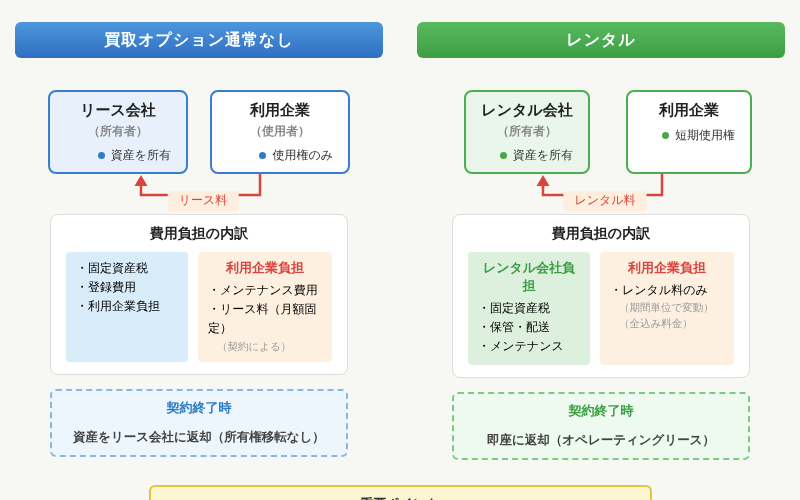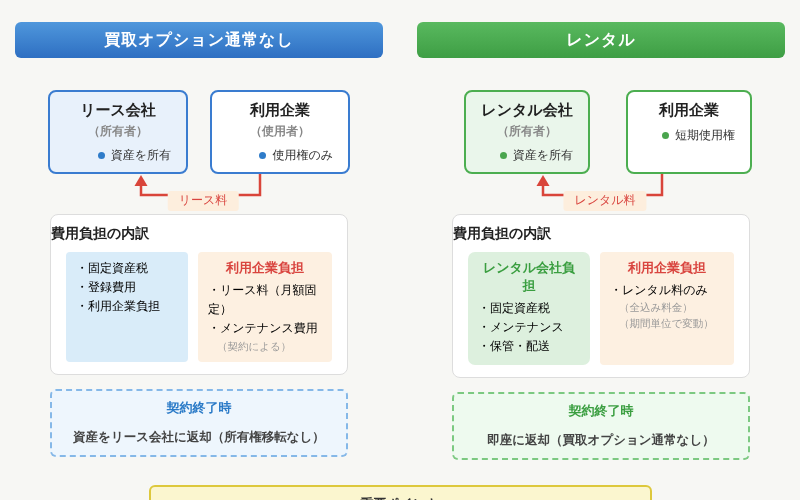--- a/index.html
+++ b/index.html
@@ -49,28 +49,28 @@
     position:absolute; left:188px; top:17px; transform:translateX(-50%);
     background:#fdeedd; color:#d9453f; font-size:12px;
     padding:2px 11px 3px; border-radius:3px; white-space:nowrap; line-height:1.25;
   }
 
   
   .cost-card {
     margin:2px 35px 0; background:#fff; border:1px solid #ddd;
     border-radius:8px; padding:10px 0 12px;
   }
-  .cost-title { text-align:left; font-size:14px; font-weight:bold; color:#222; }
+  .cost-title { text-align:center; font-size:14px; font-weight:bold; color:#222; }
   .cost-row { display:flex; gap:10px; padding:0 15px; margin-top:9px; }
   .sub-box { border-radius:4px; padding:7px 10px 8px; box-sizing:border-box; }
   .provider-sub { flex:0 0 122px; }
   .user-sub { flex:1; }
   .col-lease .provider-sub { background:#d9ecf9; }
   .col-lease .provider-sub .sb-title { color:#2a7ac7; }
-  .col-rental .provider-sub { background:#ddf0de;border-radius:7px; }
+  .col-rental .provider-sub { background:#ddf0de; }
   .col-rental .provider-sub .sb-title { color:#3a9e40; }
   .user-sub { background:#fdf0e1; }
   .user-sub .sb-title { color:#d9453f; }
   .sb-title { text-align:center; font-size:13px; font-weight:bold; margin-bottom:4px; }
   ul.items { list-style:none; margin:0; padding:0; font-size:12px; color:#000000; line-height:1.6; }
   ul.notes { list-style:none; margin:0; padding:0 0 0 9px; font-size:10.5px; color:#999; line-height:1.5; }
 
   
   .contract {
     margin:14px 35px 0; border:2px dashed; border-radius:6px;
@@ -134,22 +134,22 @@
         <div class="sub-box provider-sub">
           <ul class="items">
               <li>・固定資産税</li>
               <li>・登録費用</li>
               <li>・利用企業負担</li>
             </ul>
         </div>
         <div class="sub-box user-sub">
           <div class="sb-title">利用企業負担</div>
           <ul class="items">
+              <li>・メンテナンス費用</li>
               <li>・リース料（月額固定）</li>
-              <li>・メンテナンス費用</li>
             </ul>
           <ul class="notes">
               <li>（契約による）</li>
             </ul>
         </div>
       </div>
     </div>
 
     <div class="contract">
       <div class="c-title">契約終了時</div>
@@ -188,40 +188,40 @@
       <span class="fee-label">レンタル料</span>
     </div>
 
     <div class="cost-card">
       <div class="cost-title">費用負担の内訳</div>
       <div class="cost-row">
         <div class="sub-box provider-sub">
           <div class="sb-title">レンタル会社負担</div>
           <ul class="items">
               <li>・固定資産税</li>
+              <li>・保管・配送</li>
               <li>・メンテナンス</li>
-              <li>・保管・配送</li>
             </ul>
         </div>
         <div class="sub-box user-sub">
           <div class="sb-title">利用企業負担</div>
           <ul class="items">
               <li>・レンタル料のみ</li>
             </ul>
           <ul class="notes">
+              <li>（期間単位で変動）</li>
               <li>（全込み料金）</li>
-              <li>（期間単位で変動）</li>
             </ul>
         </div>
       </div>
     </div>
 
     <div class="contract">
       <div class="c-title">契約終了時</div>
-      <div class="c-text">即座に返却（買取オプション通常なし）</div>
+      <div class="c-text">即座に返却（オペレーティングリース）</div>
     </div>
   </div>
 
 </div>
 
 <div class="important">
   <div class="imp-title">重要ポイント</div>
 
 </div>
 

